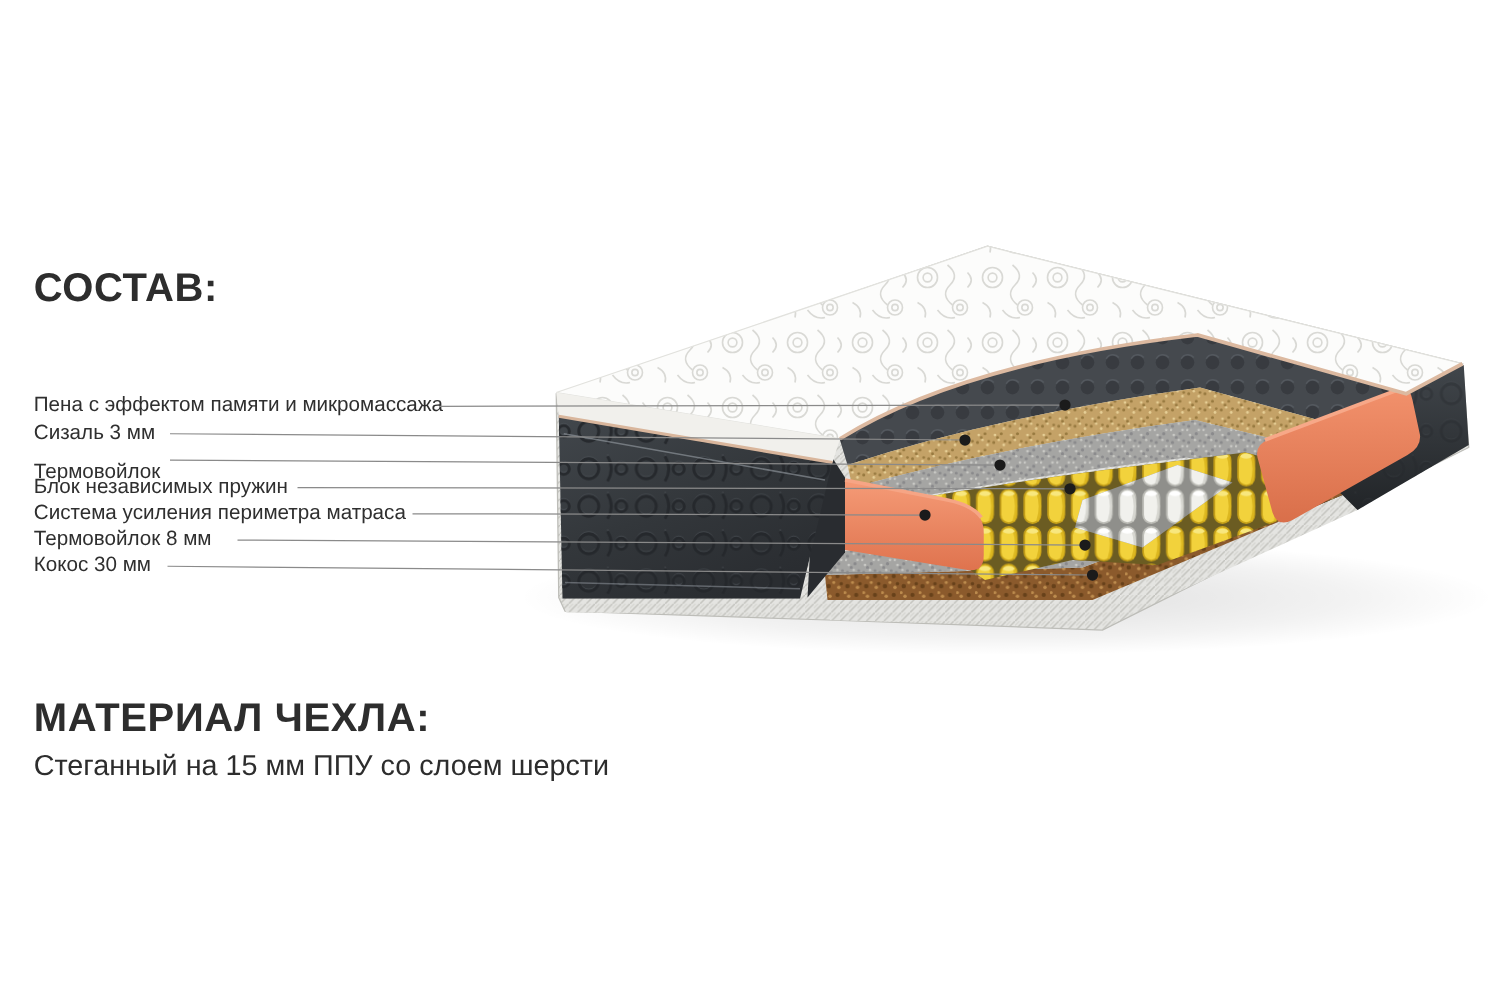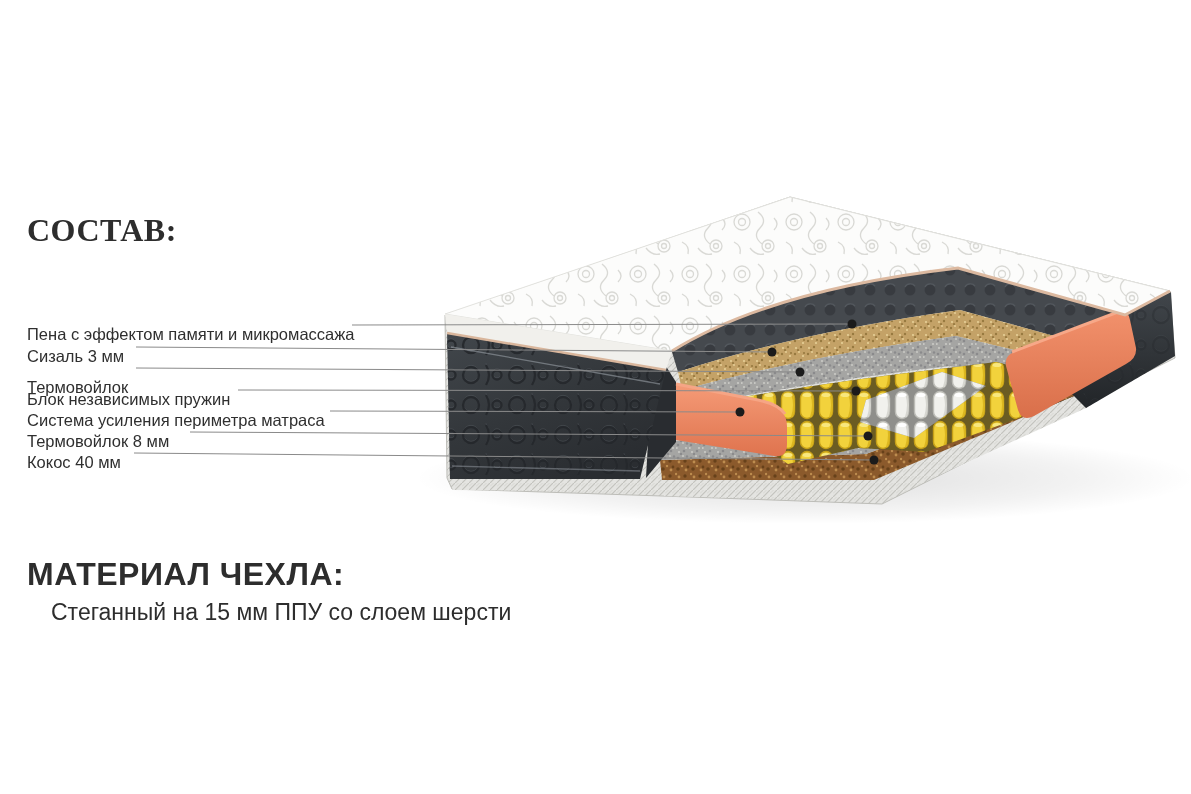--- a/index.html
+++ b/index.html
@@ -1,38 +1,38 @@
 <!DOCTYPE html>
 <html><head>
 <meta charset="utf-8">
 <style>
   html,body{margin:0;padding:0;background:#ffffff;}
   #stage{position:relative;width:1191px;height:794px;background:#ffffff;overflow:hidden;
          font-family:"Liberation Sans","DejaVu Sans",sans-serif;color:#2e2e2e;}
   .heading{position:absolute;left:27px;font-weight:bold;font-size:32px;letter-spacing:.5px;color:#2d2d2d;}
-  #composition-heading{top:212px;font-family:Liberation Serif, serif;}
+  #composition-heading{top:212px;}
   #cover-heading{top:556px;text-align:right;}
-  #cover-description{position:absolute;left:27px;top:599px;font-size:23px;color:#2d2d2d;margin-left:24px;}
-  .layer-label{position:absolute;left:27px;font-size:16.5px;white-space:nowrap;color:#2f2f2f;margin-top:10px;}
+  #cover-description{position:absolute;left:27px;top:599px;font-size:23px;color:#2d2d2d;}
+  .layer-label{position:absolute;left:27px;font-size:16.5px;white-space:nowrap;color:#2f2f2f;}
   #diagram-svg{position:absolute;left:0;top:0;width:1191px;height:794px;}
 </style>
 </head>
 <body>
 
 <div id="stage">
 
   <div class="heading" id="composition-heading">СОСТАВ:</div>
 
   <div class="layer-label" style="top:315px">Пена с эффектом памяти и микромассажа</div>
   <div class="layer-label" style="top:337px">Сизаль 3 мм</div>
   <div class="layer-label" style="top:368px">Термовойлок</div>
   <div class="layer-label" style="top:401px">Система усиления периметра матраса</div>
   <div class="layer-label" style="top:380px">Блок независимых пружин</div>
   <div class="layer-label" style="top:422px">Термовойлок 8 мм</div>
-  <div class="layer-label" style="top:443px">Кокос 40 мм</div>
+  <div class="layer-label" style="top:443px">Кокос 30 мм</div>
 
   <div class="heading" id="cover-heading">МАТЕРИАЛ ЧЕХЛА:</div>
   <div id="cover-description">Стеганный на 15 мм ППУ со слоем шерсти</div>
 
   <svg id="diagram-svg" viewBox="0 0 1191 794">
     <defs>
       <radialGradient id="gShadow" cx="50%" cy="50%" r="50%">
         <stop offset="0%" stop-color="#000000" stop-opacity="0.13"></stop>
         <stop offset="70%" stop-color="#000000" stop-opacity="0.05"></stop>
         <stop offset="100%" stop-color="#000000" stop-opacity="0"></stop>

